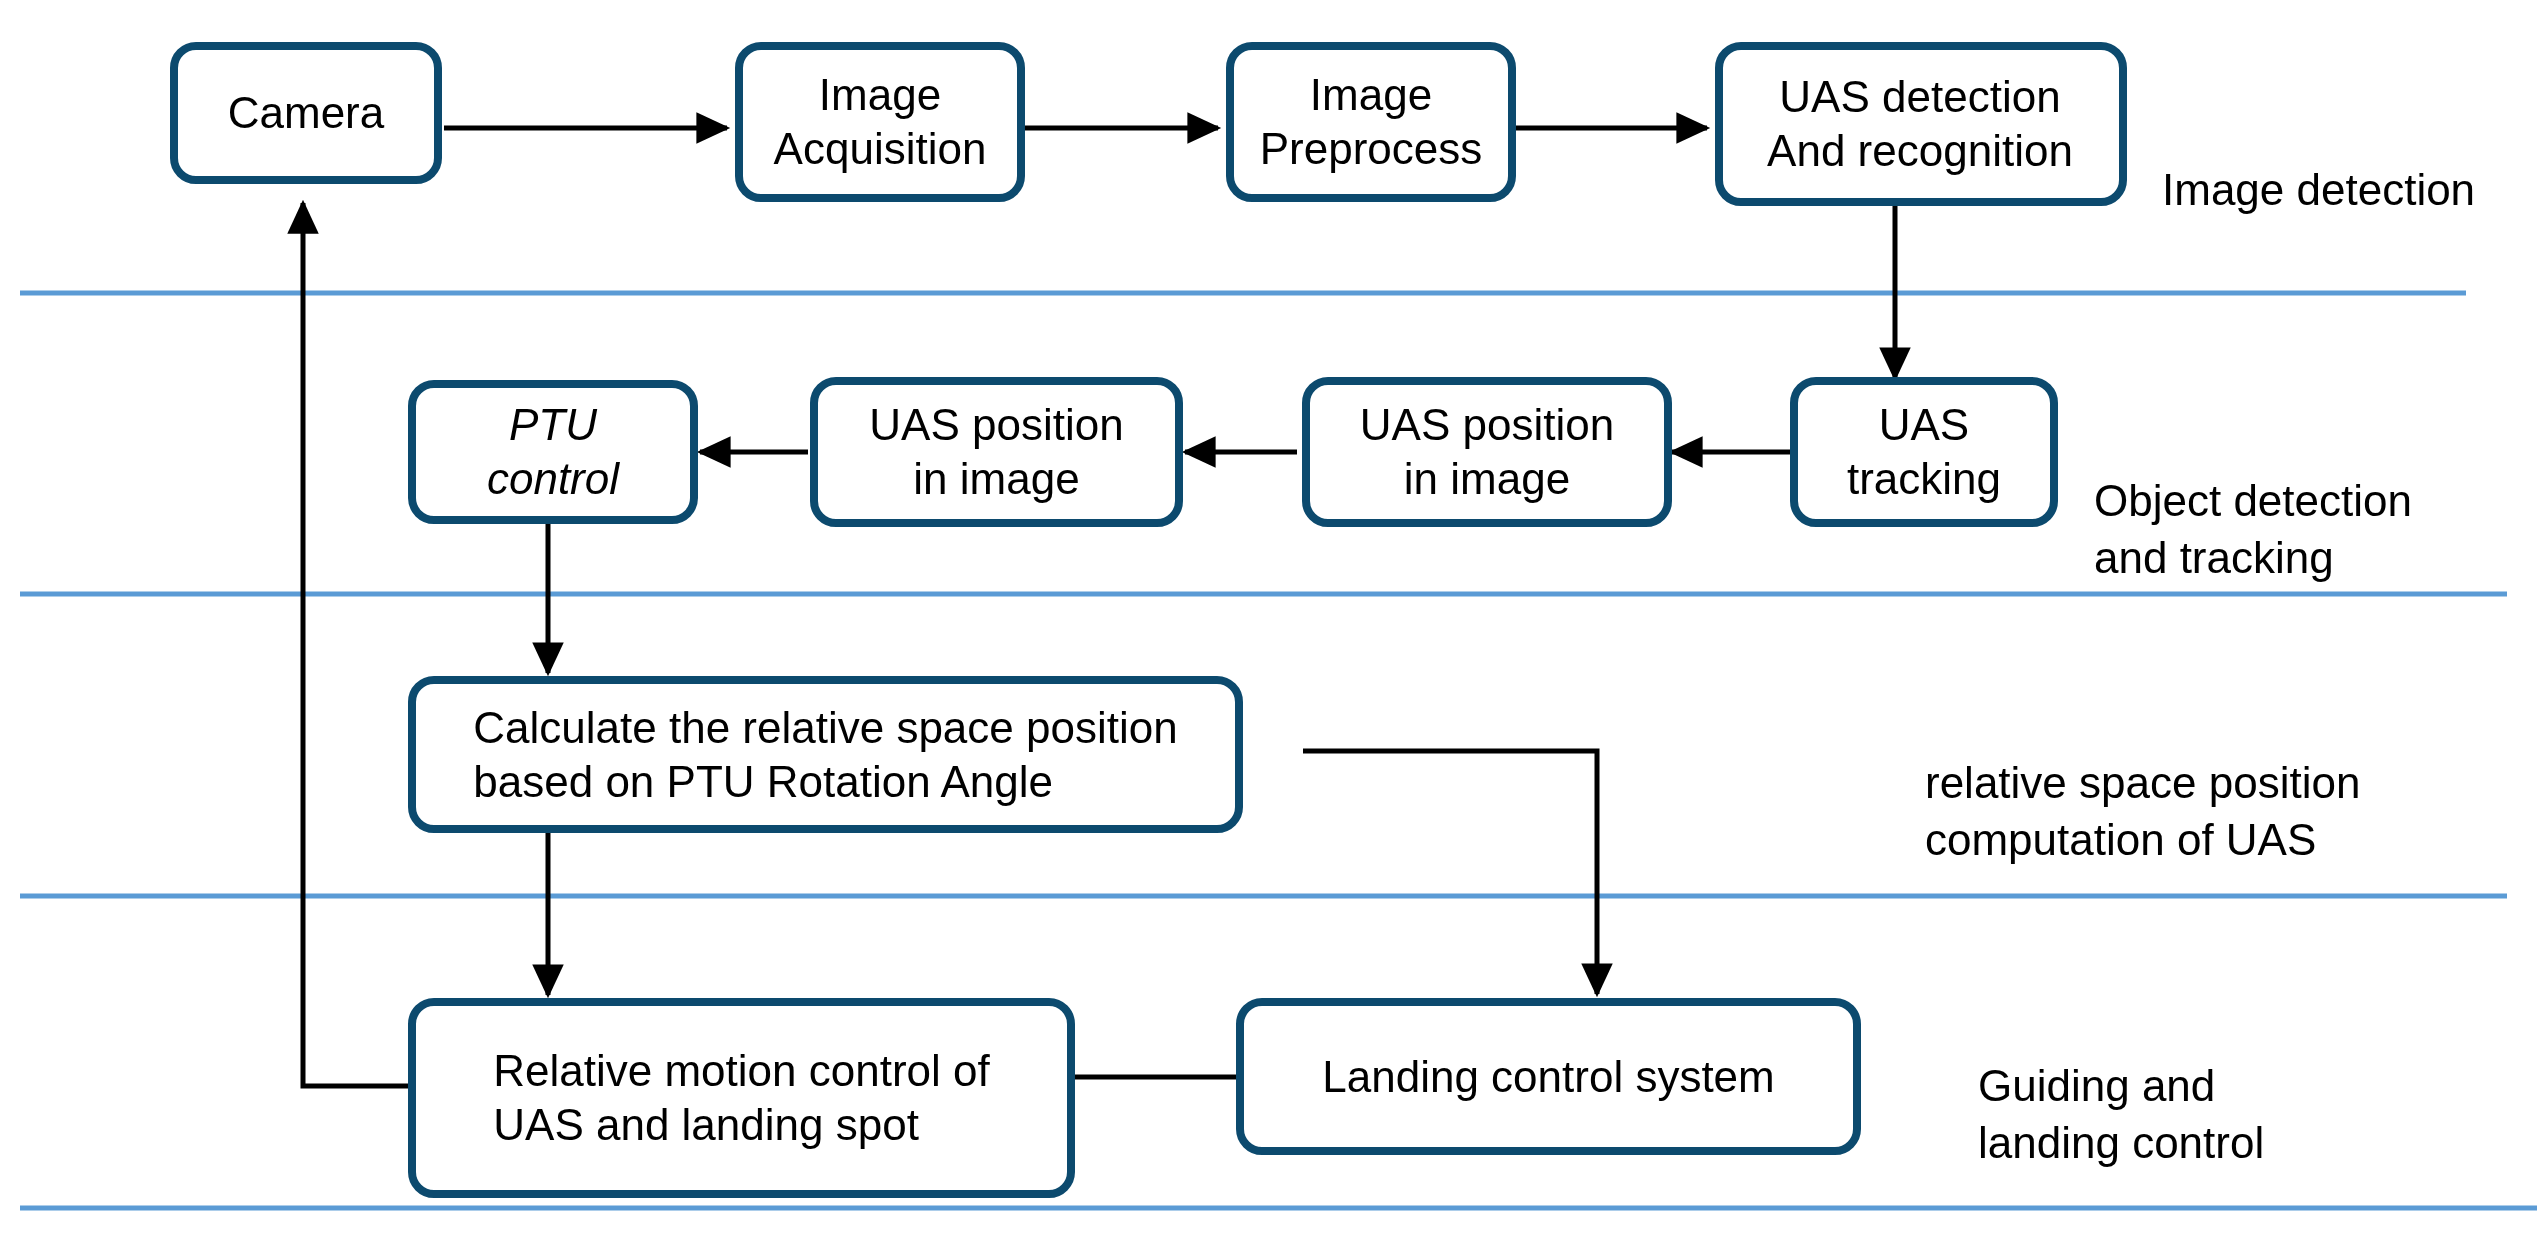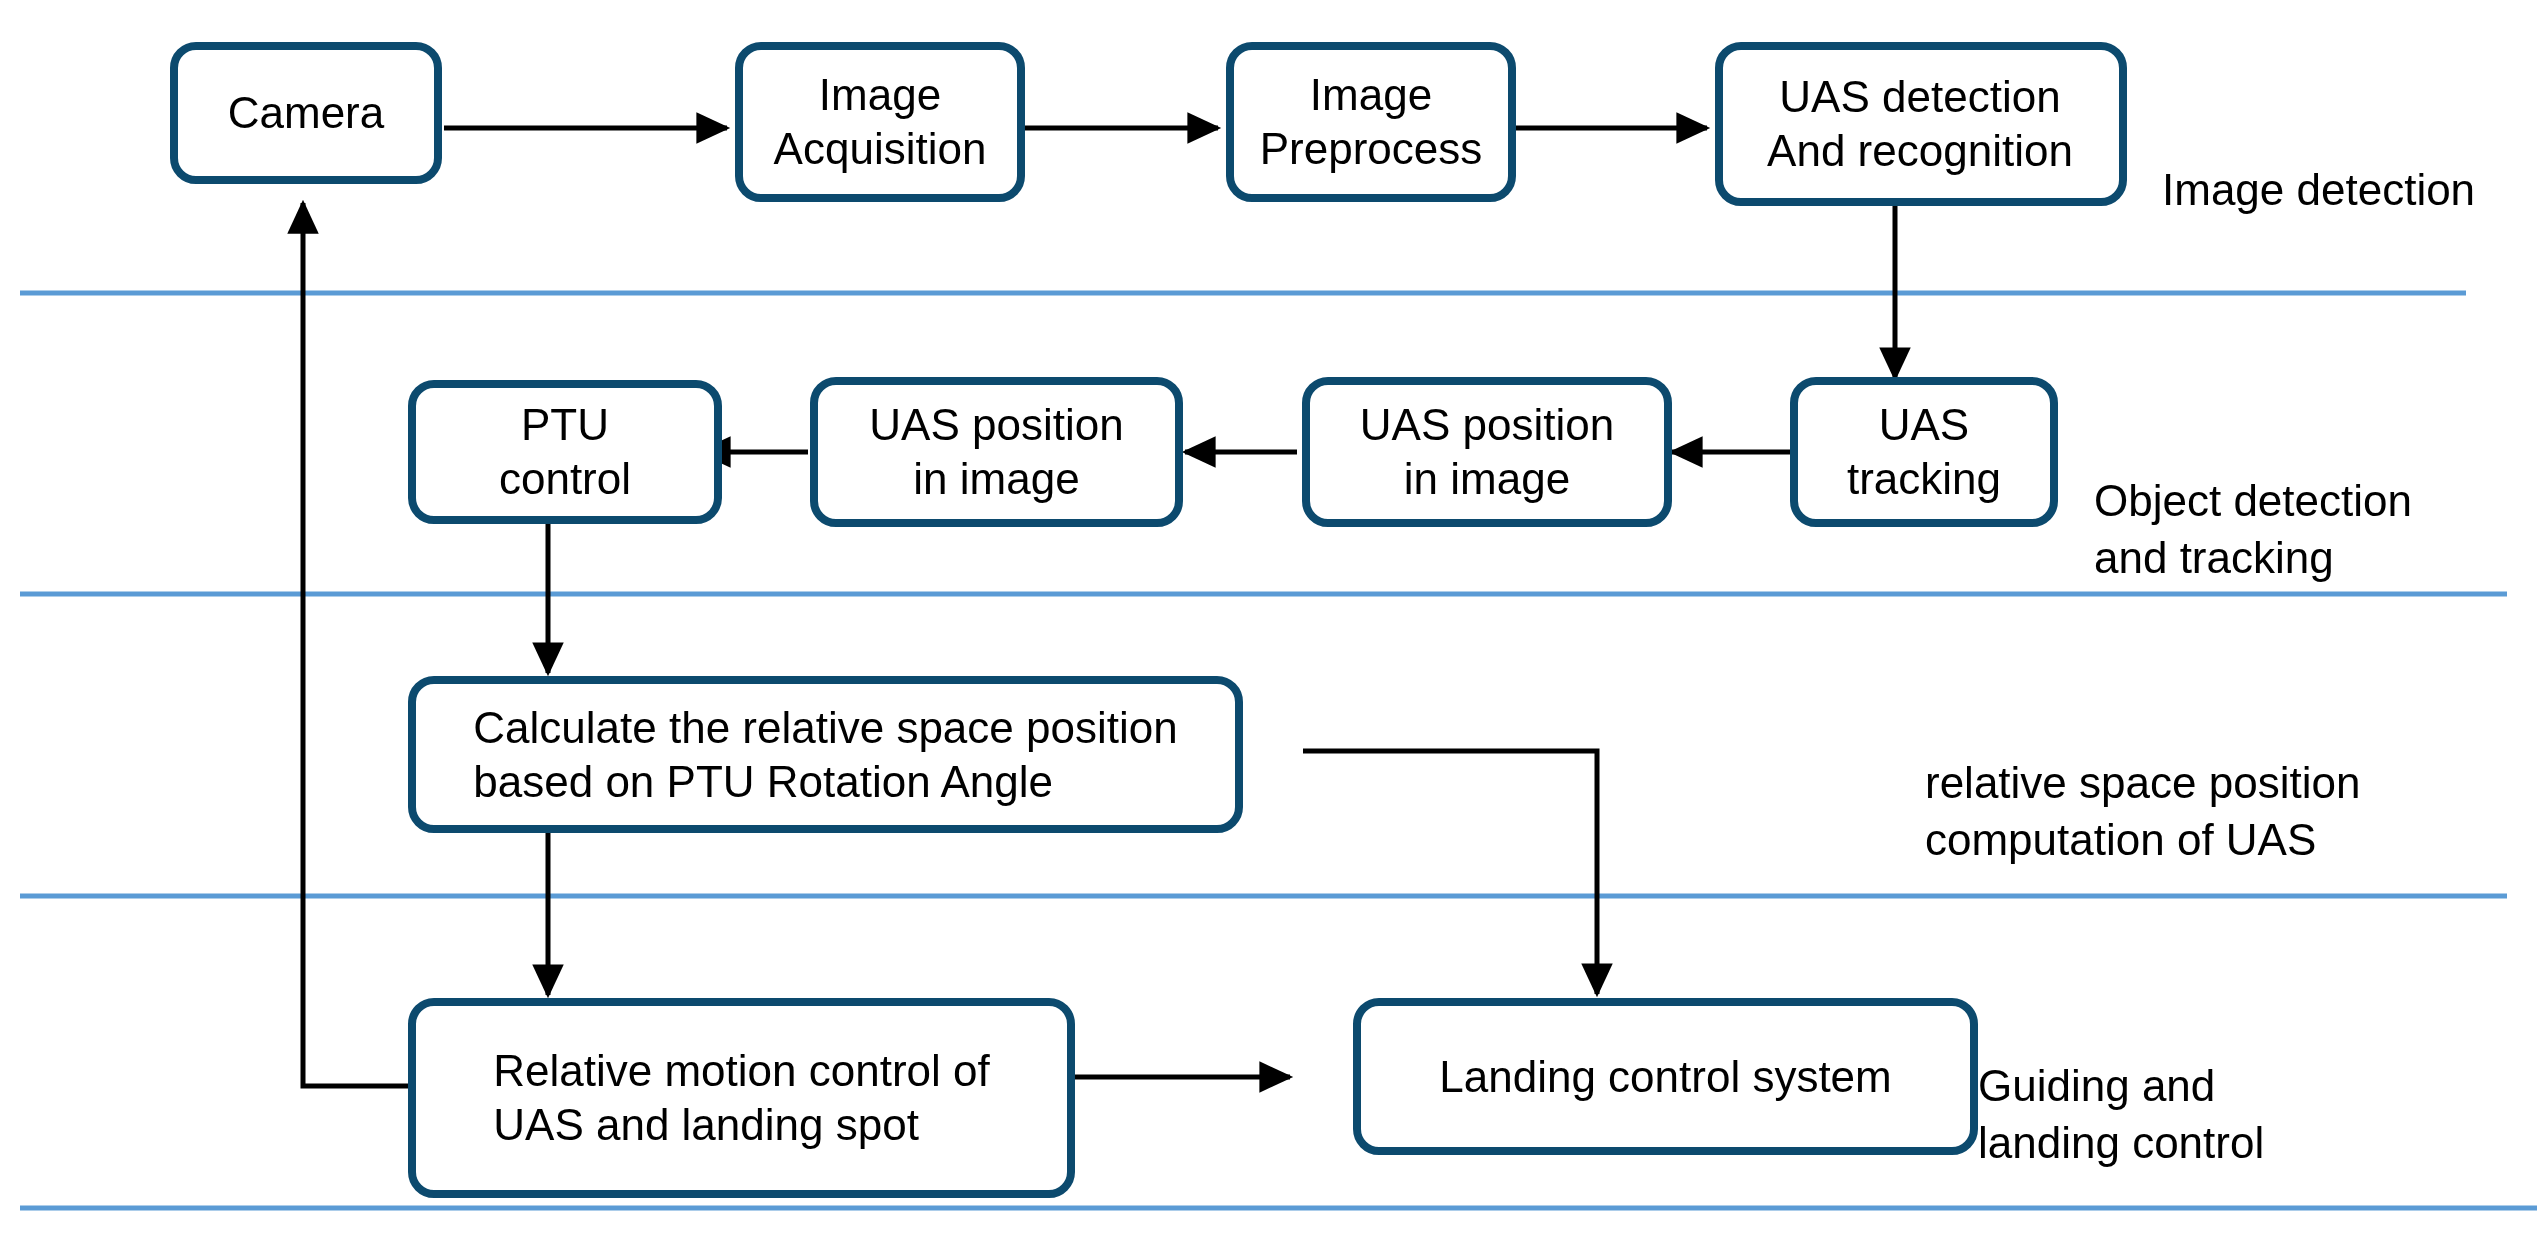--- a/index.html
+++ b/index.html
@@ -115,21 +115,21 @@
 
   <div class="node-box" style="left:1715px; top:42px; width:412px; height:164px;padding-left:8px;">
     <span class="node-label">UAS detection
 And recognition</span>
   </div>
 
   <div class="stage-label" style="left:2162px; top:104px; width:380px;">
     <span>Image detection</span>
   </div>
 
-  <div class="node-box" style="left:408px; top:380px; width:314px; height:144px;">
+  <div class="node-box" style="left:408px; top:380px; width:290px; height:144px;font-style:italic;">
     <span class="node-label">PTU
 control</span>
   </div>
 
   <div class="node-box" style="left:810px; top:377px; width:373px; height:150px;">
     <span class="node-label">UAS  position
 in image</span>
   </div>
 
   <div class="node-box" style="left:1302px; top:377px; width:370px; height:150px;">
@@ -155,21 +155,21 @@
   <div class="stage-label" style="left:1925px; top:697px; width:560px;">
     <span>relative space position
 computation of UAS</span>
   </div>
 
   <div class="node-box" style="left:408px; top:998px; width:667px; height:200px;">
     <span class="node-label" style="text-align:left;">Relative motion control of
 UAS and landing spot</span>
   </div>
 
-  <div class="node-box" style="left:1353px; top:998px; width:625px; height:157px;">
+  <div class="node-box" style="left:1236px; top:998px; width:625px; height:157px;">
     <span class="node-label">Landing control system</span>
   </div>
 
   <div class="stage-label" style="left:1958px; top:1000px; width:420px;margin-left:20px;">
     <span>Guiding and
 landing control</span>
   </div>
 
 </div>
 

